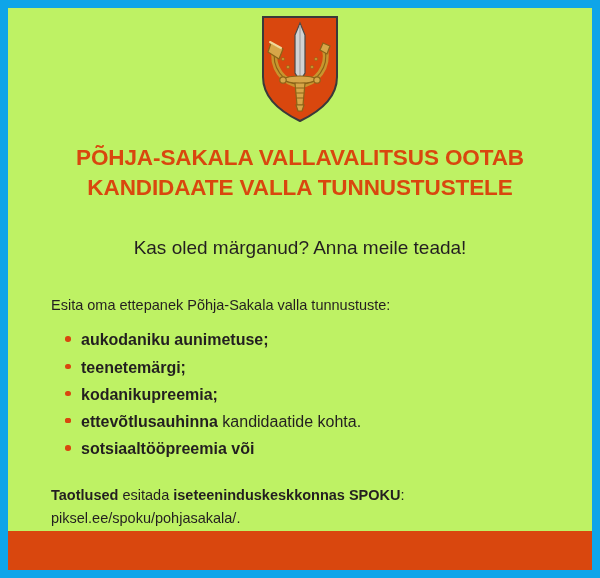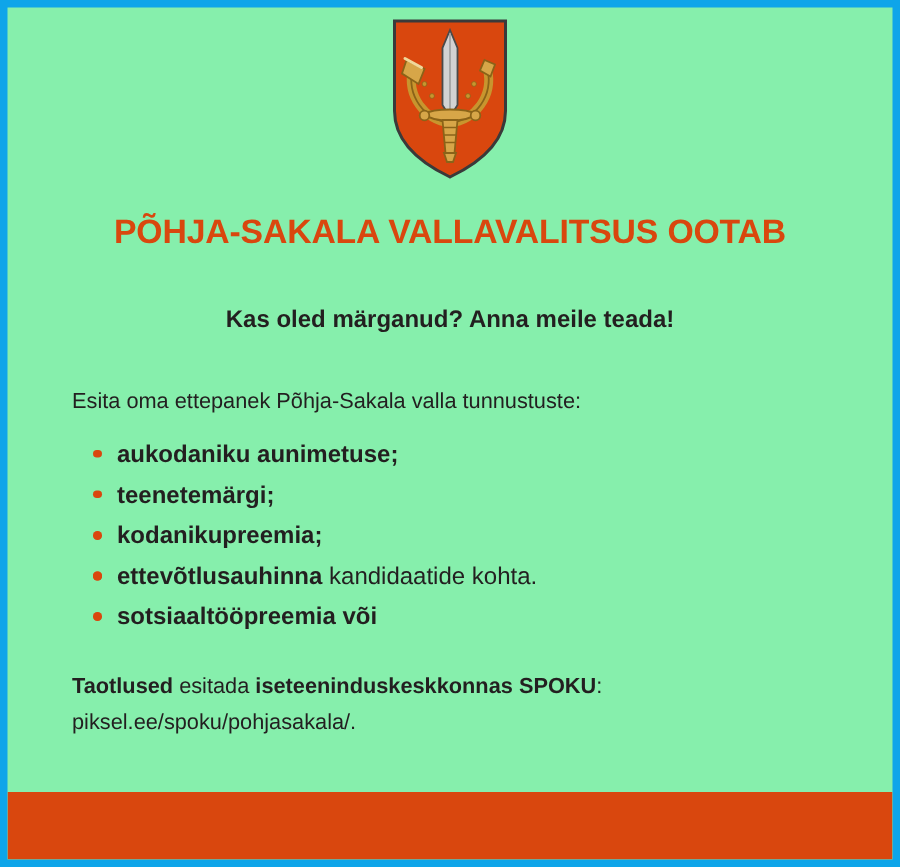--- a/index.html
+++ b/index.html
@@ -8,22 +8,22 @@
     background: #ffffff;
   }
   body {
     font-family: "Liberation Sans", sans-serif;
   }
   .poster {
     position: relative;
     width: 600px;
     height: 578px;
     box-sizing: border-box;
-    background: #86efac;
-    border: 5px solid #0ea5e9;
+    background: #bef264;
+    border: 8px solid #0ea5e9;
     overflow: hidden;
     display: flex;
     flex-direction: column;
   }
   .content {
     flex: 1 1 auto;
     display: flex;
     flex-direction: column;
     align-items: center;
     padding-top: 7px;
@@ -43,22 +43,22 @@
     line-height: 1.32;
     text-align: center;
     letter-spacing: -0.1px;
     width: 520px;
   }
   .title .line { display: block; }
   
   .subtitle {
     margin-top: 20px;
     color: #231f20;
-    font-size: 16px;
-    font-weight: bold;
+    font-size: 19px;
+    font-weight: normal;
     text-align: center;
   }
   
   .bodyblock {
     width: 100%;
     box-sizing: border-box;
     padding-left: 43px;
     padding-right: 45px;
     margin-top: 22px;
   }
@@ -153,20 +153,21 @@
       <circle cx="56" cy="65" r="3.2" fill="#D7A648" stroke="#8a6318" stroke-width="1.2"></circle>
 
       <path d="M34 68 L44 68 L42 90 L36 90 Z" fill="#D7A648" stroke="#8a6318" stroke-width="1.2"></path>
       <path d="M34.6 73 H43.4 M35.1 78 H42.9 M35.6 83 H42.4" stroke="#8a6318" stroke-width="1"></path>
 
       <path d="M35 90 L43 90 L41 96 L37 96 Z" fill="#D7A648" stroke="#8a6318" stroke-width="1.2"></path>
     </svg>
 
     <h1 class="title">
       <span class="line">PÕHJA-SAKALA VALLAVALITSUS OOTAB</span>
+      <span class="line">KANDIDAATE VALLA TUNNUSTUSTELE</span>
     </h1>
 
     <div class="subtitle">Kas oled märganud? Anna meile teada!</div>
 
     <div class="bodyblock">
 
       <p class="intro">Esita oma ettepanek Põhja-Sakala valla tunnustuste:</p>
 
       <ul class="criteria">
         <li>

